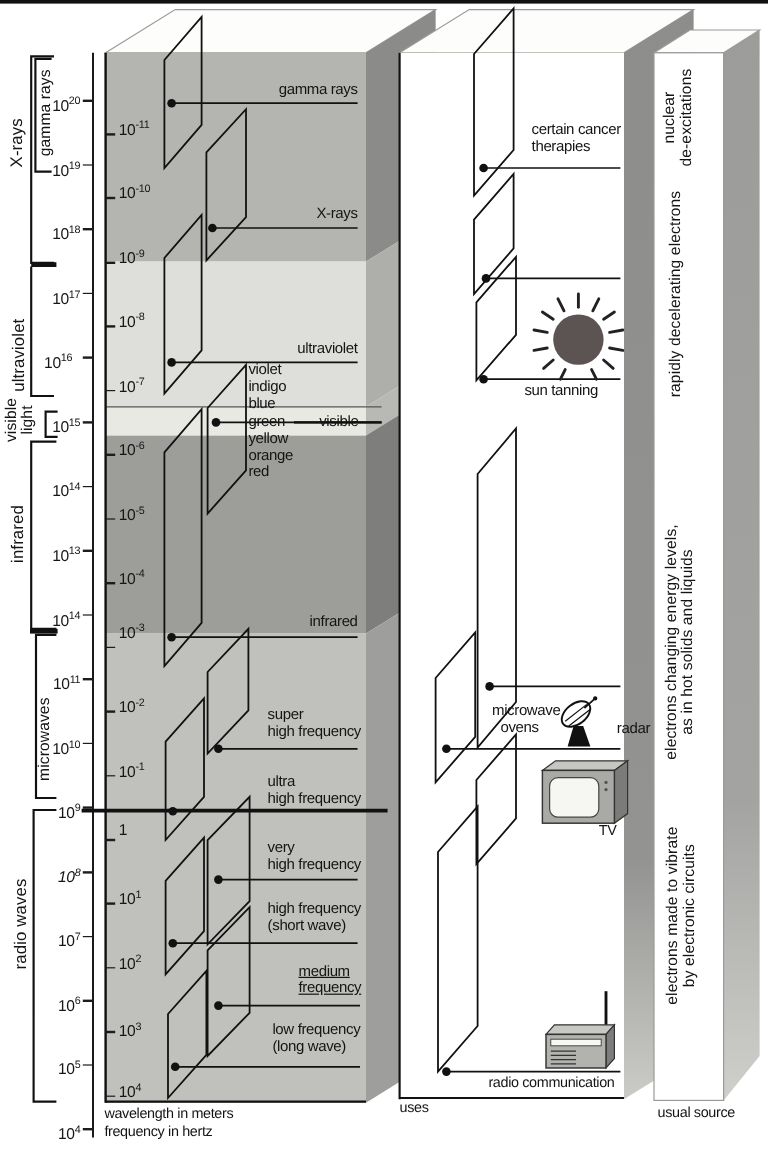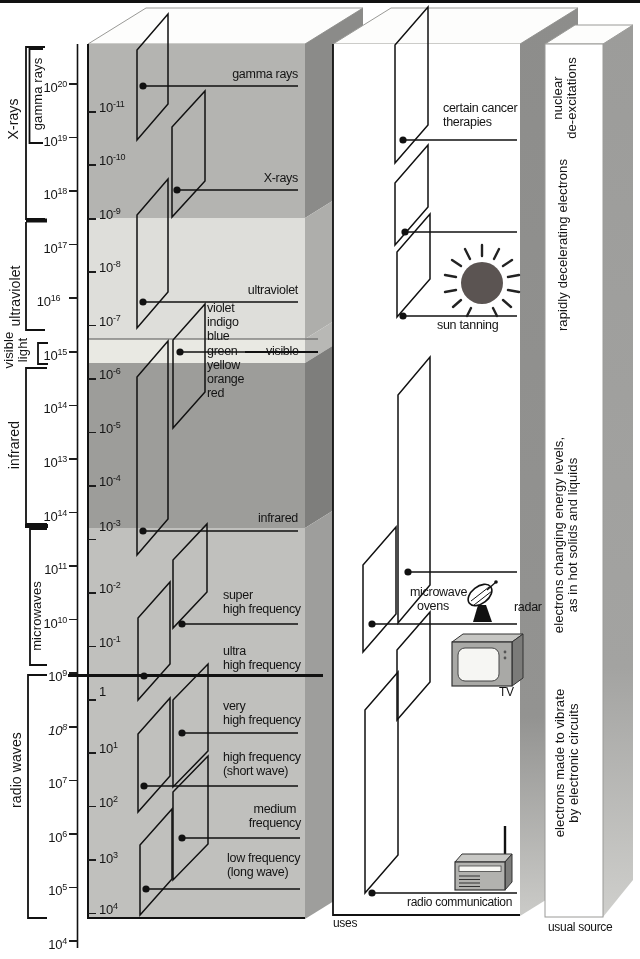--- a/index.html
+++ b/index.html
@@ -2,21 +2,21 @@
 <html><head>
 <meta charset="utf-8">
 <style>
   html,body{margin:0;padding:0;background:#fff;}
   #root{position:relative;width:640px;height:959px;background:#ffffff;overflow:hidden;
         font-family:"Liberation Sans", sans-serif;color:#151515;}
   #art{position:absolute;left:0;top:0;}
   .t{position:absolute;font-size:12.5px;line-height:14.2px;letter-spacing:-0.3px;
      color:#141414;white-space:nowrap;z-index:3;}
   .big{font-size:12px;line-height:15px;}
-  .ra{text-align:center;}
+  .ra{text-align:left;text-decoration:underline;}
   .rot{transform:translate(-50%,-50%) rotate(-90deg);transform-origin:center;
        text-align:center;font-size:14px;line-height:13.5px;letter-spacing:0.1px;}
   .rot2{font-size:13px;line-height:14px;}
   .sclbl{position:absolute;font-size:13px;letter-spacing:-0.3px;color:#161616;
          height:18px;line-height:18px;z-index:3;}
   .sclbl.freq{left:30px;width:37px;text-align:right;}
   .sclbl.wl{left:99px;}
   .sclbl sup{font-size:9px;letter-spacing:-0.2px;}
   .tick{position:absolute;background:#1c1c1c;z-index:3;}
   .strike{position:absolute;background:#111;height:1.5px;z-index:4;}
@@ -278,20 +278,24 @@
 <div class="t rot rot2" style="left:563px;top:245px;" data-name="xray-source-label">rapidly decelerating electrons</div>
 <div class="t rot rot2" style="left:566px;top:535px;" data-name="optical-source-label">
   <div>electrons changing energy levels,</div>
   <div>as in hot solids and liquids</div>
 </div>
 <div class="t rot rot2" style="left:567px;top:763px;" data-name="radio-source-label">
   <div>electrons made to vibrate</div>
   <div>by electronic circuits</div>
 </div>
 
+<div class="t big" style="left:87px;top:921px;line-height:14.5px;" data-name="axis-caption">
+  <div>wavelength in meters</div>
+  <div>frequency in hertz</div>
+</div>
 <div class="t big" style="left:333px;top:916px;" data-name="uses-caption">uses</div>
 <div class="t big" style="left:548px;top:920px;" data-name="usual-source-caption">usual source</div>
 
 <div id="scales" data-name="scale-labels">
       <div class="tick" data-name="scale-tick" style="left: 69px; top: 83.2px; width: 9px; height: 1.6px;"></div>
       <div class="sclbl freq" data-name="frequency-tick-label" style="top: 75px;"><span>10</span><sup>20</sup></div>
       <div class="tick" data-name="scale-tick" style="left: 69px; top: 136.762px; width: 9px; height: 1.6px;"></div>
       <div class="sclbl freq" data-name="frequency-tick-label" style="top: 128.562px;"><span>10</span><sup>19</sup></div>
       <div class="tick" data-name="scale-tick" style="left: 69px; top: 190.325px; width: 9px; height: 1.6px;"></div>
       <div class="sclbl freq" data-name="frequency-tick-label" style="top: 182.125px;"><span>10</span><sup>18</sup></div>

